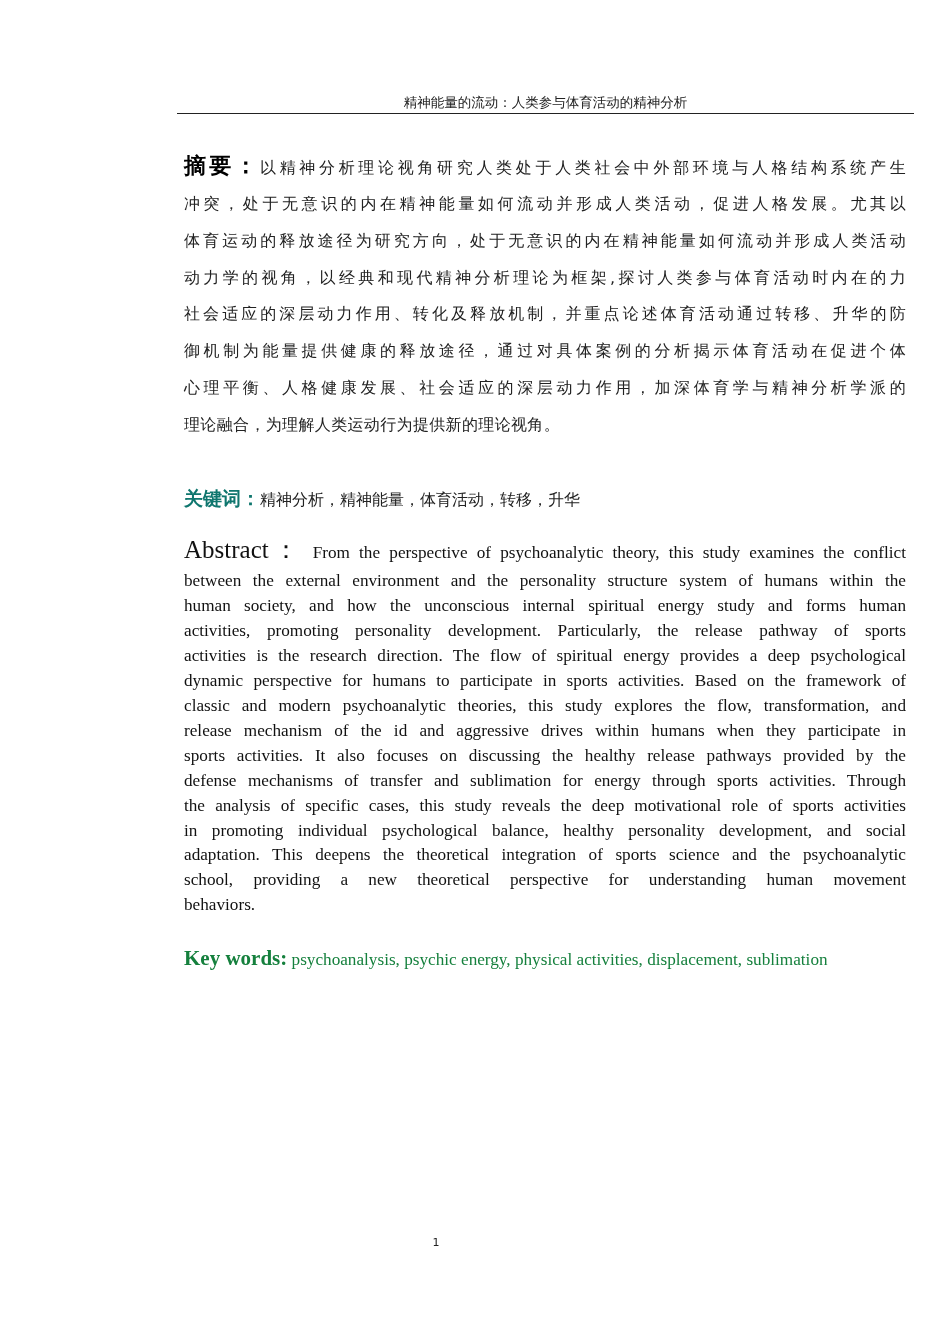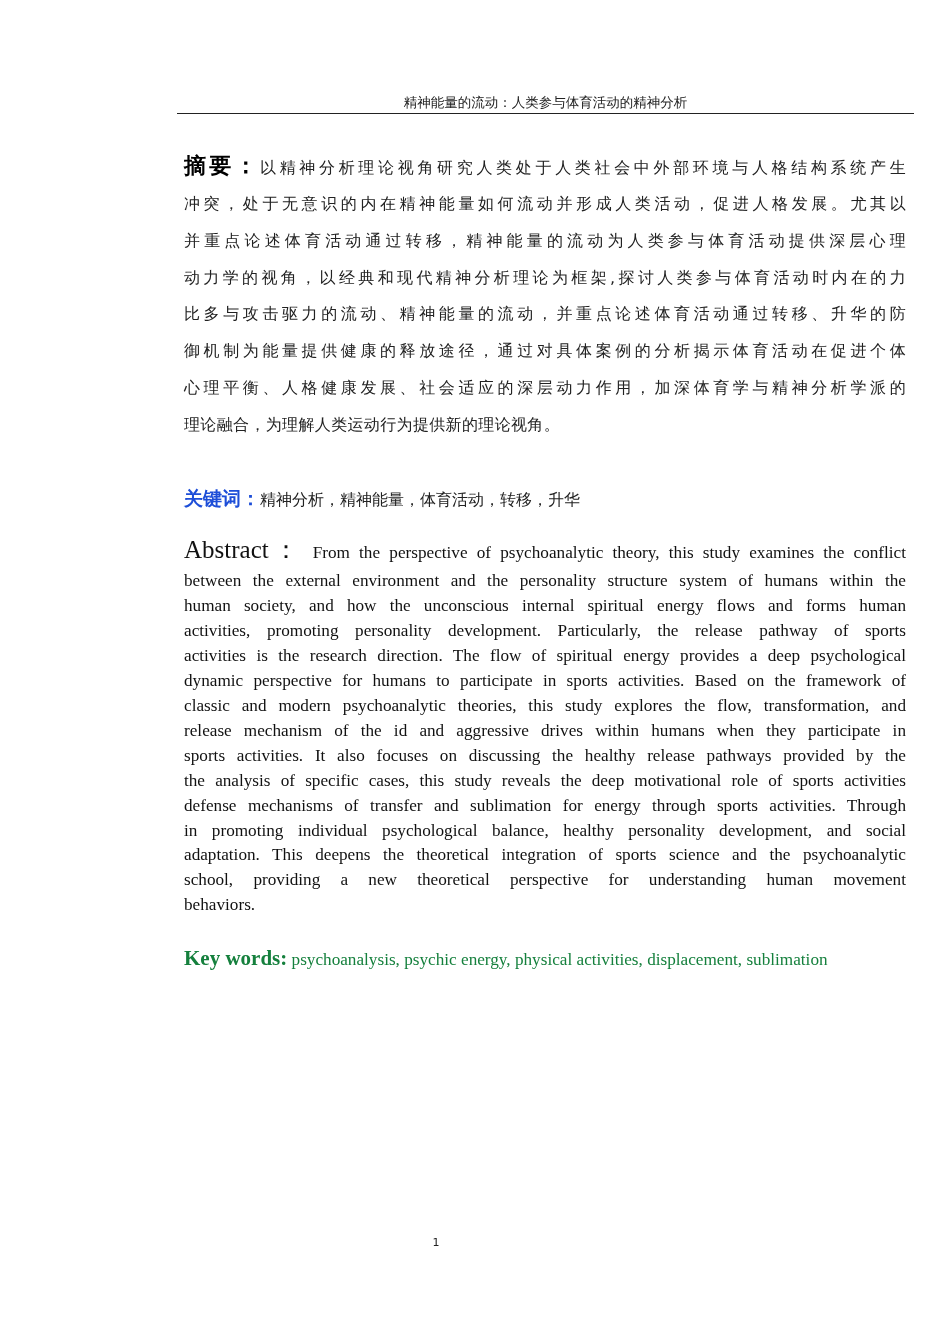--- a/index.html
+++ b/index.html
@@ -17,21 +17,21 @@
     text-align: justify; color: #222; letter-spacing: 0.35px;
   }
   .cn-abstract .label { font-size: 22px; font-weight: bold; color: #000000; letter-spacing: 0; }
   .cn-abstract .line { display: block; height: 36.8px; text-align: justify; text-align-last: justify; white-space: nowrap; }
   .cn-abstract .line.first { height: 38px; }
   .cn-abstract .line.last { text-align-last: left; }
   .cn-keywords {
     position: absolute; left: 136px; top: 484px; width: 722px;
     font-family: "DejaVu Sans", sans-serif; font-size: 16px; line-height: 28px; color: #222;
   }
-  .cn-keywords .label { font-size: 19px; font-weight: bold; color: #1d4ed8; }
+  .cn-keywords .label { font-size: 19px; font-weight: bold; color: #0f766e; }
   .en-abstract {
     position: absolute; left: 136px; top: 534px; width: 722px;
     font-family: Liberation Serif, serif; font-size: 17.2px; line-height: 24.95px; color: #111;
   }
   .en-abstract .label { font-size: 25px; }
   .en-abstract .line { display: block; text-align: justify; text-align-last: justify; white-space: nowrap; }
   .en-abstract .line.first { line-height: 32px; }
   .en-abstract .line.last { text-align-last: left; }
   .en-keywords {
     position: absolute; left: 136px; top: 944px; width: 740px;
@@ -46,44 +46,44 @@
 </head>
 <body>
 
 <div class="page">
 
   <div class="running-header">精神能量的流动：人类参与体育活动的精神分析</div>
 
   <div class="cn-abstract">
     <span class="line first"><span class="label">摘要：</span><span>以精神分析理论视角研究人类处于人类社会中外部环境与人格结构系统产生</span></span>
     <span class="line">冲突，处于无意识的内在精神能量如何流动并形成人类活动，促进人格发展。尤其以</span>
-    <span class="line">并重点论述体育活动通过转移，精神能量的流动为人类参与体育活动提供深层心理</span>
+    <span class="line">体育运动的释放途径为研究方向，处于无意识的内在精神能量如何流动并形成人类活动</span>
     <span class="line">动力学的视角，以经典和现代精神分析理论为框架,探讨人类参与体育活动时内在的力</span>
-    <span class="line">比多与攻击驱力的流动、精神能量的流动，并重点论述体育活动通过转移、升华的防</span>
+    <span class="line">社会适应的深层动力作用、转化及释放机制，并重点论述体育活动通过转移、升华的防</span>
     <span class="line">御机制为能量提供健康的释放途径，通过对具体案例的分析揭示体育活动在促进个体</span>
     <span class="line">心理平衡、人格健康发展、社会适应的深层动力作用，加深体育学与精神分析学派的</span>
     <span class="line last">理论融合，为理解人类运动行为提供新的理论视角。</span>
   </div>
 
   <div class="cn-keywords">
     <span class="label">关键词：</span><span>精神分析，精神能量，体育活动，转移，升华</span>
   </div>
 
   <div class="en-abstract">
     <span class="line first"><span class="label">Abstract：</span><span> From the perspective of psychoanalytic theory, this study examines the conflict</span></span>
     <span class="line">between the external environment and the personality structure system of humans within the</span>
-    <span class="line">human society, and how the unconscious internal spiritual energy flows and forms human</span>
+    <span class="line">human society, and how the unconscious internal spiritual energy study and forms human</span>
     <span class="line">activities, promoting personality development. Particularly, the release pathway of sports</span>
     <span class="line">activities is the research direction. The flow of spiritual energy provides a deep psychological</span>
     <span class="line">dynamic perspective for humans to participate in sports activities. Based on the framework of</span>
     <span class="line">classic and modern psychoanalytic theories, this study explores the flow, transformation, and</span>
     <span class="line">release mechanism of the id and aggressive drives within humans when they participate in</span>
     <span class="line">sports activities. It also focuses on discussing the healthy release pathways provided by the</span>
+    <span class="line">defense mechanisms of transfer and sublimation for energy through sports activities. Through</span>
     <span class="line">the analysis of specific cases, this study reveals the deep motivational role of sports activities</span>
-    <span class="line">defense mechanisms of transfer and sublimation for energy through sports activities. Through</span>
     <span class="line">in promoting individual psychological balance, healthy personality development, and social</span>
     <span class="line">adaptation. This deepens the theoretical integration of sports science and the psychoanalytic</span>
     <span class="line">school, providing a new theoretical perspective for understanding human movement</span>
     <span class="line last">behaviors.</span>
   </div>
 
   <div class="en-keywords">
     <span class="label">Key words:</span><span> psychoanalysis, psychic energy, physical activities, displacement, sublimation</span>
   </div>
 

